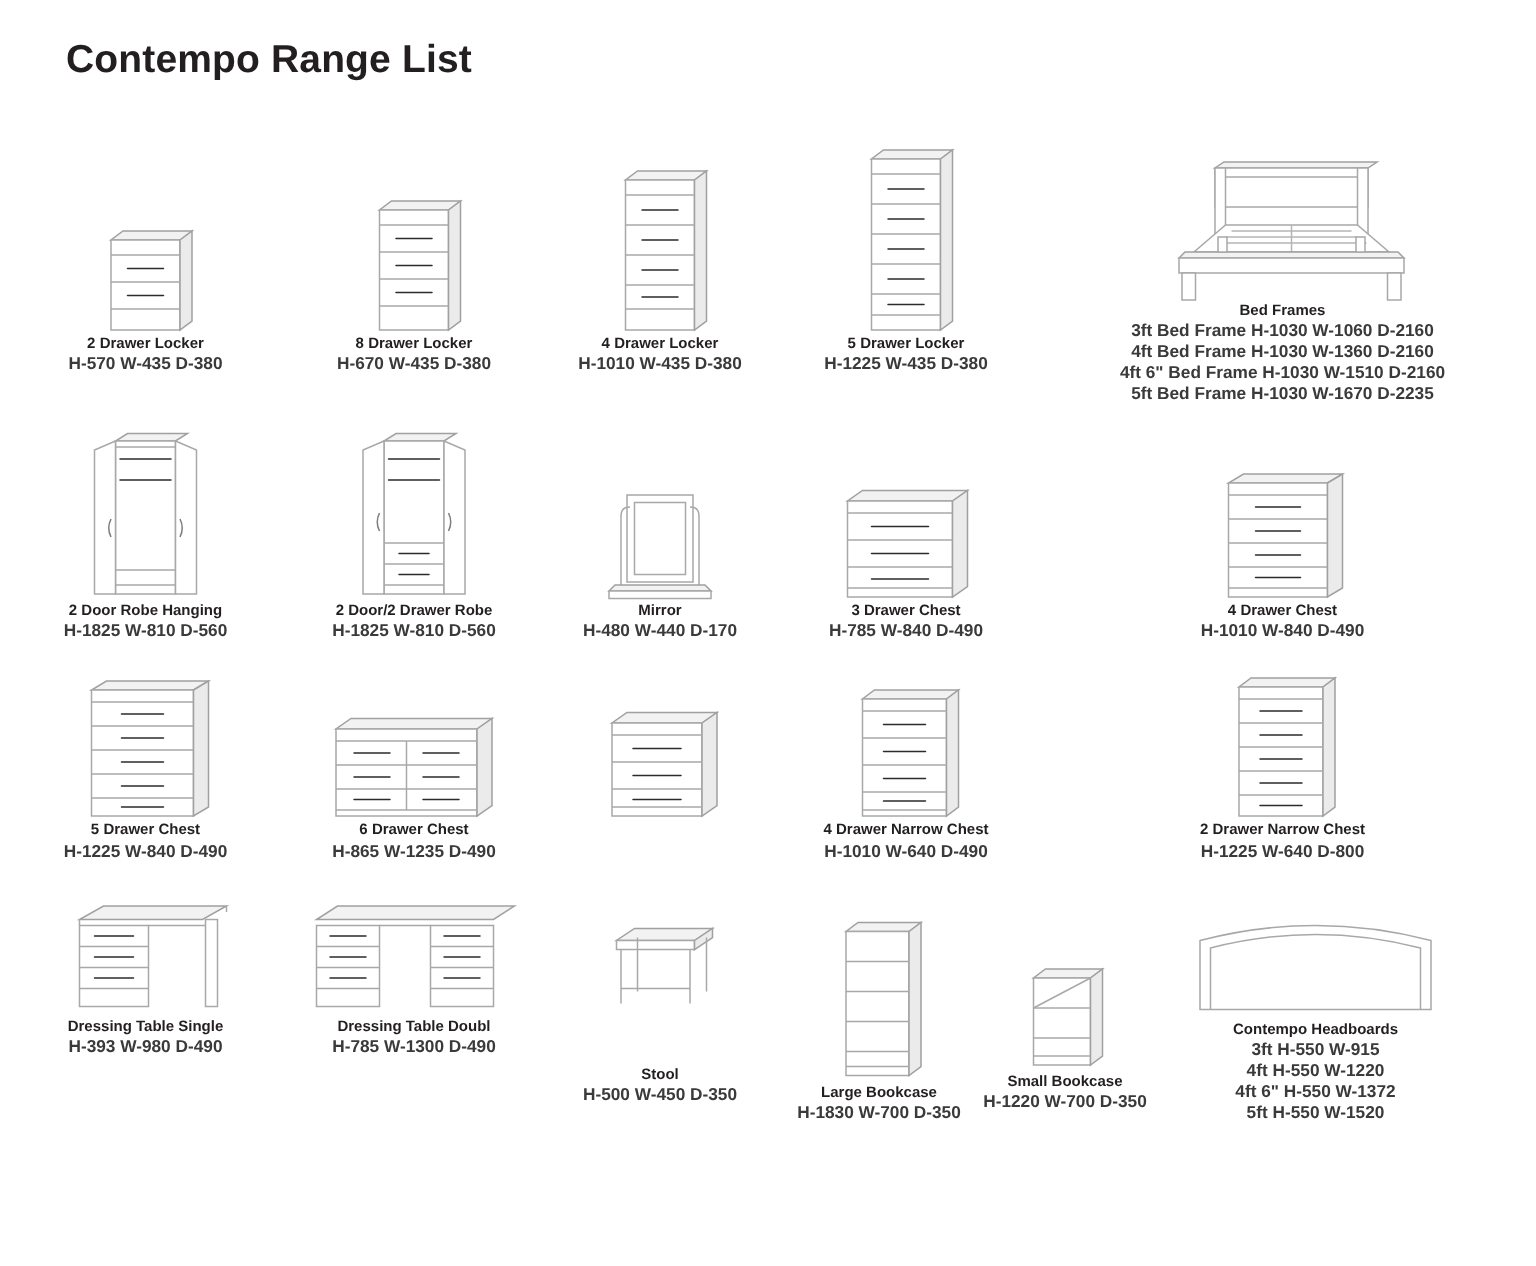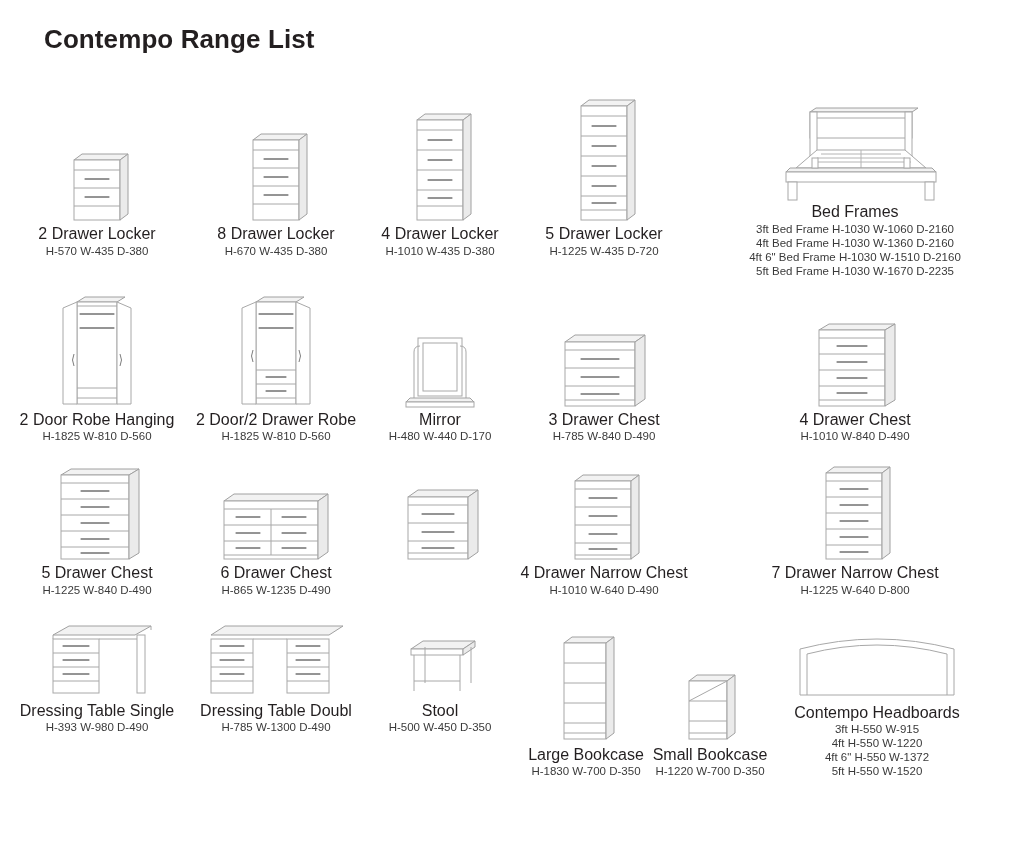--- a/index.html
+++ b/index.html
@@ -11,22 +11,22 @@
   .page-title{
     position:absolute;left:44px;top:24px;
     font-size:26px;font-weight:700;letter-spacing:.1px;color:#231f20;
   }
   .grid{position:absolute;left:0;top:96px;width:1024px;}
   .row{display:flex;width:1024px;}
   .cell{position:relative;display:flex;flex-direction:column;align-items:center;}
   .art{display:flex;align-items:flex-end;justify-content:center;}
   .art svg{display:block;overflow:visible;}
   .caption{text-align:center;line-height:1.22;}
-  .cap-name{font-size:16px;font-weight:400;color:#231f20;white-space:nowrap;}
-  .cap-dim{font-size:11.5px;font-weight:400;color:#3a3a3a;white-space:nowrap;}
+  .cap-name{font-size:10px;font-weight:700;color:#231f20;white-space:nowrap;}
+  .cap-dim{font-size:11.5px;font-weight:700;color:#3a3a3a;white-space:nowrap;}
   .cap-multi .cap-dim{display:block;}
   
   .ln{fill:none;stroke:#a8a8a8;stroke-width:1;}
   .ln-d{fill:none;stroke:#7d7d7d;stroke-width:1;}
   .fw{fill:#ffffff;stroke:#a8a8a8;stroke-width:1;}
   .ftop{fill:#f2f2f2;stroke:#a0a0a0;stroke-width:1;}
   .fside{fill:#ebebeb;stroke:#a0a0a0;stroke-width:1;}
   .handle{fill:#2b2b2b;stroke:#2b2b2b;stroke-width:1;stroke-linecap:round;}
   .slat{fill:none;stroke:#b4b4b4;stroke-width:1;}
 </style>
@@ -116,21 +116,21 @@
           <line class="ln" x1="16" y1="114" x2="62" y2="114"></line>
           <line class="handle" x1="27" y1="30" x2="51" y2="30"></line>
           <line class="handle" x1="27" y1="50" x2="51" y2="50"></line>
           <line class="handle" x1="27" y1="70" x2="51" y2="70"></line>
           <line class="handle" x1="27" y1="90" x2="51" y2="90"></line>
           <line class="handle" x1="27" y1="107" x2="51" y2="107"></line>
         </svg>
       </div>
       <div class="caption">
         <div class="cap-name">5 Drawer Locker</div>
-        <div class="cap-dim">H-1225 W-435 D-720</div>
+        <div class="cap-dim">H-1225 W-435 D-380</div>
       </div>
     </div>
 
     <div class="cell" style="width:338px;">
       <div class="art" style="height:106px;">
         <svg width="178" height="96" viewBox="0 0 178 96">
 
           <polygon class="ftop" points="44,6 146,6 152,2 50,2"></polygon>
           <rect class="fw" x="44" y="6" width="102" height="26"></rect>
           <line class="ln" x1="44" y1="12" x2="146" y2="12"></line>
@@ -387,21 +387,21 @@
           <line class="ln" x1="14" y1="68" x2="70" y2="68"></line>
           <line class="ln" x1="14" y1="84" x2="70" y2="84"></line>
           <line class="handle" x1="28" y1="28" x2="56" y2="28"></line>
           <line class="handle" x1="28" y1="44" x2="56" y2="44"></line>
           <line class="handle" x1="28" y1="60" x2="56" y2="60"></line>
           <line class="handle" x1="28" y1="76" x2="56" y2="76"></line>
           <line class="handle" x1="28" y1="91" x2="56" y2="91"></line>
         </svg>
       </div>
       <div class="caption">
-        <div class="cap-name">7 Drawer Narrow Chest</div>
+        <div class="cap-name">2 Drawer Narrow Chest</div>
         <div class="cap-dim">H-1225 W-640 D-800</div>
       </div>
     </div>
 
   </div>
 
   <div class="row" style="margin-top:18px;">
 
     <div class="cell" style="width:194px;">
       <div class="art" style="height:86px;">
@@ -448,21 +448,21 @@
           <line class="handle" x1="95" y1="53" x2="119" y2="53"></line>
           <line class="ln" x1="52" y1="18" x2="86" y2="18"></line>
         </svg>
       </div>
       <div class="caption">
         <div class="cap-name">Dressing Table Doubl</div>
         <div class="cap-dim">H-785 W-1300 D-490</div>
       </div>
     </div>
 
-    <div class="cell" style="width:164px;">
+    <div class="cell" style="width:164px;gap:32px;">
       <div class="art" style="height:86px;align-items:flex-end;">
         <svg width="86" height="62" viewBox="0 0 86 62" style="margin-bottom:6px;">
           <polygon class="ftop" points="14,16 66,16 78,8 26,8"></polygon>
           <rect class="fw" x="14" y="16" width="52" height="6"></rect>
           <polygon class="fside" points="66,16 78,8 78,14 66,22"></polygon>
           <line class="ln" x1="17" y1="22" x2="17" y2="58"></line>
           <line class="ln" x1="63" y1="22" x2="63" y2="58"></line>
           <line class="ln" x1="74" y1="14" x2="74" y2="50"></line>
           <line class="ln" x1="28" y1="14" x2="28" y2="50"></line>
           <line class="ln" x1="17" y1="48" x2="63" y2="48"></line>
@@ -486,21 +486,21 @@
           <line class="ln" x1="14" y1="90" x2="56" y2="90"></line>
           <line class="ln" x1="14" y1="100" x2="56" y2="100"></line>
         </svg>
       </div>
       <div class="caption" style="margin-top:2px;">
         <div class="cap-name">Large Bookcase</div>
         <div class="cap-dim">H-1830 W-700 D-350</div>
       </div>
     </div>
 
-    <div class="cell" style="width:120px;justify-content:flex-end;">
+    <div class="cell" style="width:120px;justify-content:center;">
       <div class="art" style="height:114px;align-items:flex-end;">
         <svg width="66" height="70" viewBox="0 0 66 70" style="margin-bottom:2px;">
           <polygon class="ftop" points="12,10 50,10 58,4 20,4"></polygon>
           <rect class="fw" x="12" y="10" width="38" height="58"></rect>
           <polygon class="fside" points="50,10 58,4 58,62 50,68"></polygon>
           <line class="ln" x1="12" y1="30" x2="50" y2="30"></line>
           <line class="ln" x1="12" y1="50" x2="50" y2="50"></line>
           <line class="ln" x1="12" y1="62" x2="50" y2="62"></line>
           <line class="ln" x1="50" y1="10" x2="12" y2="30"></line>
         </svg>

